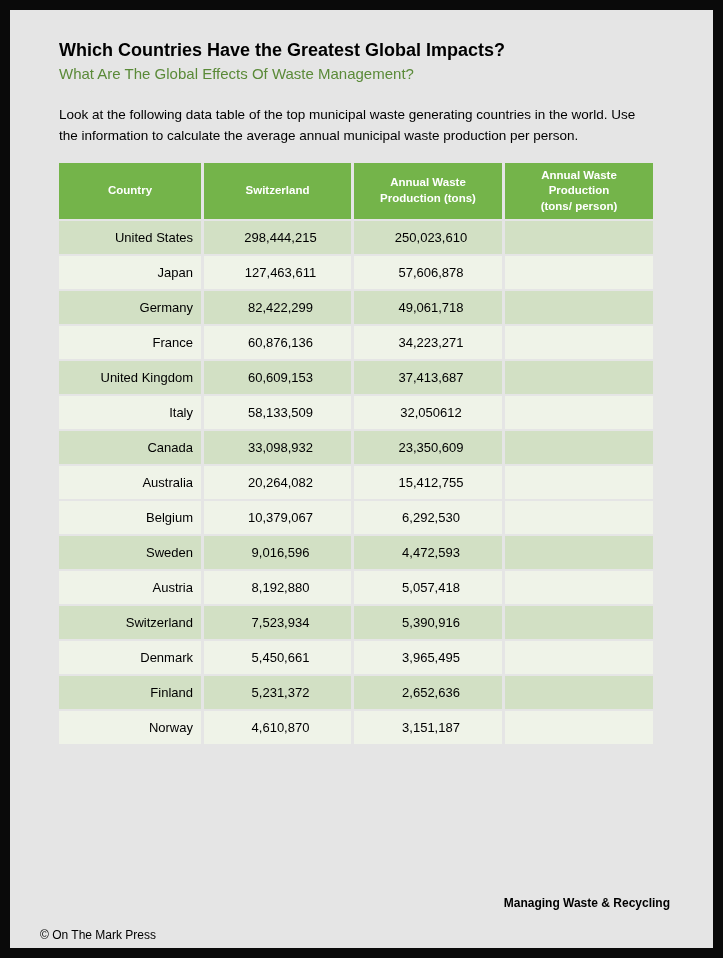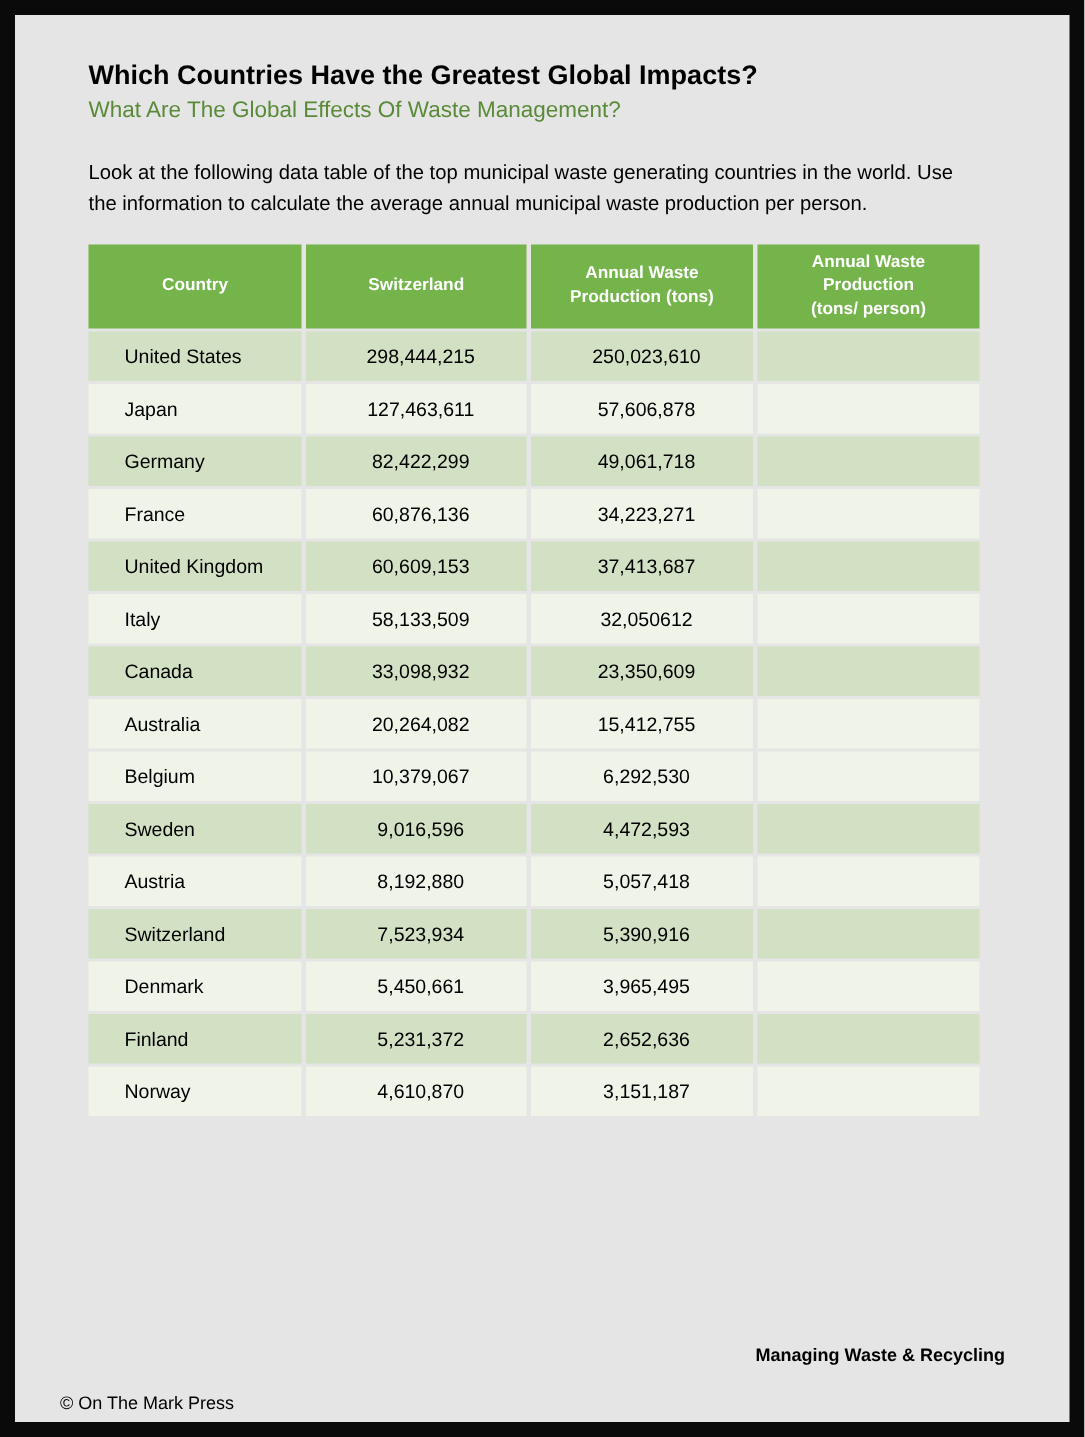--- a/index.html
+++ b/index.html
@@ -66,21 +66,21 @@
   td {
     box-sizing: border-box;
     height: 33px;
     padding: 2px 8px;
     font-size: 13px;
     color: #000000;
     vertical-align: middle;
   }
   tr.row-dark td  { background: var(--row-dark, #d2e0c4); }
   tr.row-light td { background: var(--row-light, #eff3e8); margin-top: 28px; }
-  td.cell-country { text-align: left; padding-left: 24px; }
+  td.cell-country { text-align: right; padding-left: 24px; }
   td.cell-num     { text-align: center; padding-left: 14px; }
   td.cell-blank   { }
   .footer-left {
     position: absolute;
     left: 30px;
     bottom: 6px;
     font-size: 12px;
     color: #000000;
   }
   .footer-right {

